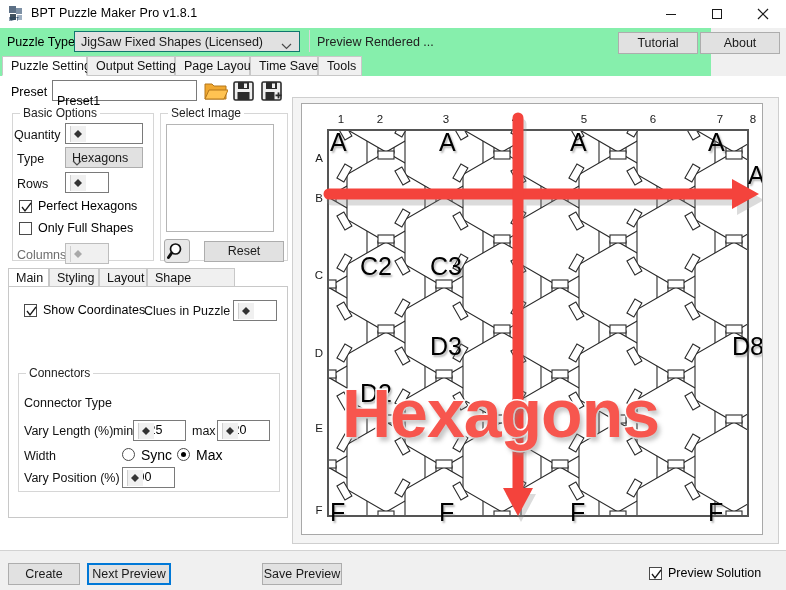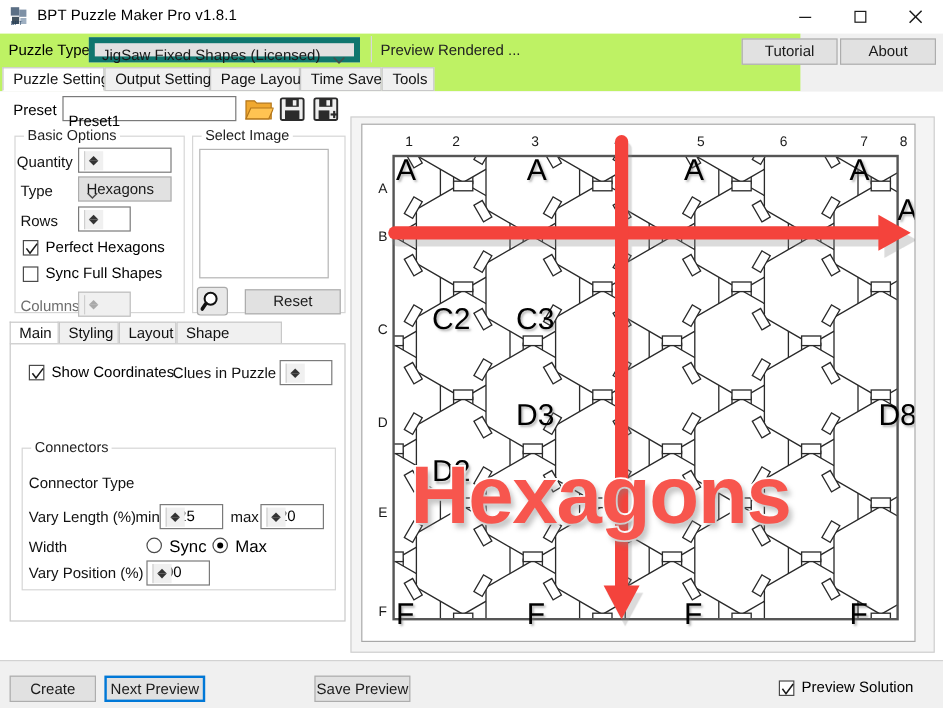--- a/index.html
+++ b/index.html
@@ -2,35 +2,35 @@
 <html><head>
 <meta charset="utf-8">
 <style>
   html,body{margin:0;padding:0;}
   body{
     width:786px;height:590px;overflow:hidden;
     font-family:"Liberation Sans", sans-serif;
     font-size:12px;color:#000;background:#f0f0f0;
     -webkit-font-smoothing:antialiased;
   }
-  #app{position:relative;width:667px;height:590px;background:#bef264;}
+  #app{position:relative;width:667px;height:590px;background:#86efac;padding-left:44px;}
 
   
   .titlebar{position:absolute;left:0;top:0;width:786px;height:28px;background:#ffffff;}
   .title-ico{position:absolute;left:8px;top:5px;width:17px;height:17px;}
   .title-text{position:absolute;left:31px;top:6px;font-size:12.5px;color:#000;letter-spacing:.1px;}
   .wbtn{position:absolute;top:0;width:46px;height:28px;cursor:default;}
   .wbtn svg{position:absolute;left:50%;top:50%;transform:translate(-50%,-50%);}
   .wmin{right:92px;} .wmax{right:46px;} .wclose{right:0;}
 
   
   .ptrow{position:absolute;left:0;top:28px;width:786px;height:28px;}
   .lbl-ptype{position:absolute;left:7px;top:7px;font-size:12.5px;}
   .ptype-combo{position:absolute;left:74px;top:3px;width:226px;height:21px;
-    background:#e1e1e1;border:5px solid #0f766e;box-sizing:border-box;}
+    background:#e1e1e1;border:1px solid #0f766e;box-sizing:border-box;}
   .ptype-combo .txt{position:absolute;left:6px;top:3px;font-size:12.5px;color:#1a1a1a;}
   .ptype-combo .chev{position:absolute;right:7px;top:7px;}
   .render-status{position:absolute;left:317px;top:7px;font-size:12.5px;color:#222;}
   .sep-v{position:absolute;left:309px;top:30px;width:1px;height:22px;background:#d8d8d8;}
   .btn-tutorial{position:absolute;left:618px;top:32px;width:80px;height:22px;}
   .btn-about{position:absolute;left:700px;top:32px;width:80px;height:22px;}
   .btnstd{background:#e1e1e1;border:1px solid #adadad;box-sizing:border-box;
     font-size:12.5px;color:#1a1a1a;text-align:center;line-height:20px;cursor:default;}
 
   
@@ -242,21 +242,21 @@
     <span class="box">
       <svg width="11" height="11" viewBox="0 0 11 11">
         <path d="M1 5 L4 9 L10 1" fill="none" stroke="#1a1a1a" stroke-width="1.3"></path>
       </svg>
     </span>
     <span class="cl">Perfect Hexagons</span>
   </div>
 
   <div class="chk" style="left:19px;top:221px;">
     <span class="box"></span>
-    <span class="cl">Sync Full Shapes</span>
+    <span class="cl">Only Full Shapes</span>
   </div>
 
   <span class="fld-label" style="left:17px;top:248px;color:#6d6d6d;">Columns</span>
   <div class="txtbox dis" style="left:65px;top:243px;width:44px;height:21px;">
     <span>5</span>
     <span class="spin dis">
         <i class="up"></i>
         <i class="dn"></i>
       </span>
   </div>

